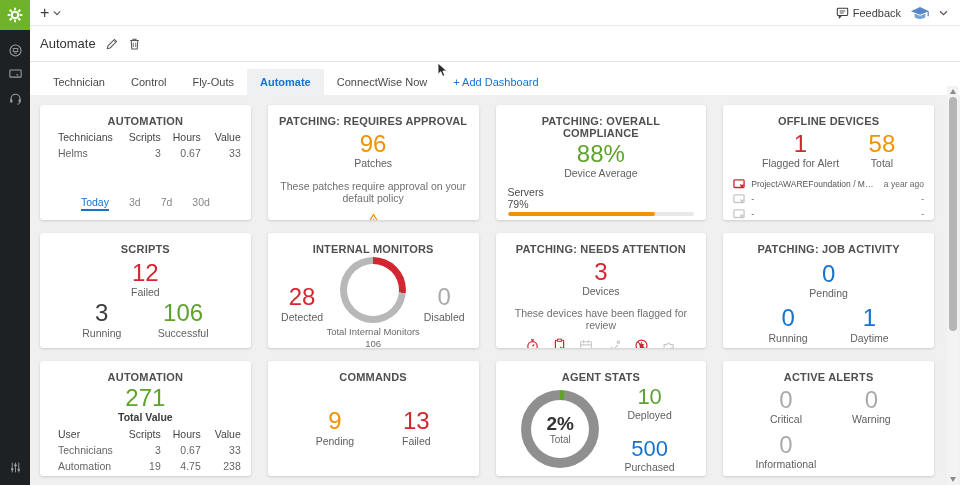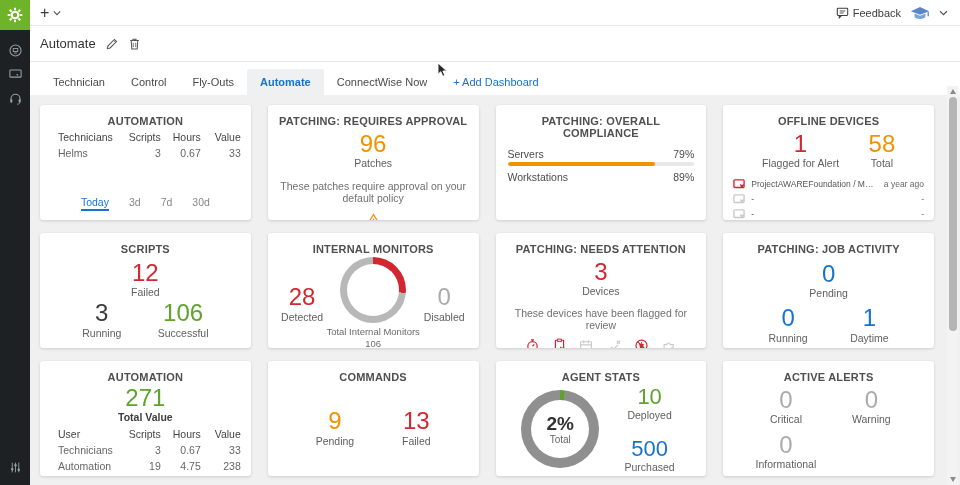--- a/index.html
+++ b/index.html
@@ -54,21 +54,21 @@
   .mt-row { display:flex; line-height:16px; }
   .mt-row.head { color:#454545; }
   .mt-name { flex:1; text-align:left;margin-left:8px; }
   .mt-c { width:40px; text-align:right; }
   .links-row { display:flex; justify-content:center; gap:20px; font-size:10.5px; color:#888; margin-top:auto; padding-bottom:3px; }
   .link-active { color:#1673cf; border-bottom:2px solid #1673cf; padding-bottom:1px; cursor:pointer; }
   .link { cursor:pointer; }
 
   
   .bar-group { margin:2px 2px 5px; }
-  .bar-row { display:flex; justify-content:space-between; font-size:10.5px; color:#4c4c4c; margin-bottom:2px; }
+  .bar-row { display:flex; justify-content:space-between; font-size:10.5px; color:#4c4c4c; margin-bottom:2px;flex-direction:column; }
   .bar-track { height:4px; background:#e8e8e8; border-radius:2px; overflow:hidden; }
   .bar-fill { height:100%; border-radius:2px; }
   .bar-orange { background:#ef9400; }
 
   
   .dev-row { display:flex; align-items:center; gap:6px; font-size:8.5px; color:#555; line-height:15px; white-space:nowrap; overflow:hidden; }
   .dev-ic { flex:none; display:flex; align-items:center; }
   .dev-txt { overflow:hidden; text-overflow:ellipsis; }
   .dev-time { margin-left:auto; color:#666; flex:none; }
   .ic-red { color:#d22630; } .ic-dim { color:#c9c9c9; }
@@ -251,20 +251,24 @@
               <path d="M12 2 22.6 19.5H1.4Z" fill="none" stroke="#ef9400" stroke-width="1.8"></path>
               <path d="M12 8v5" stroke="#ef9400" stroke-width="1.8"></path>
               <circle cx="12" cy="16" r="1.1" fill="#ef9400"></circle>
             </svg>
         </span>
       </div>
     </section>
 
     <section class="card">
       <div class="card-title">PATCHING: OVERALL COMPLIANCE</div>
+      <div class="stat">
+        <div class="num c-green">88%</div>
+        <div class="stat-lbl">Device Average</div>
+      </div>
       <div style="margin-top:5px;">
         <div class="bar-group">
           <div class="bar-row">
             <span>Servers</span>
             <span>79%</span>
           </div>
           <div class="bar-track">
               <div class="bar-fill bar-orange" style="width: 79%;"></div>
             </div>
         </div>

